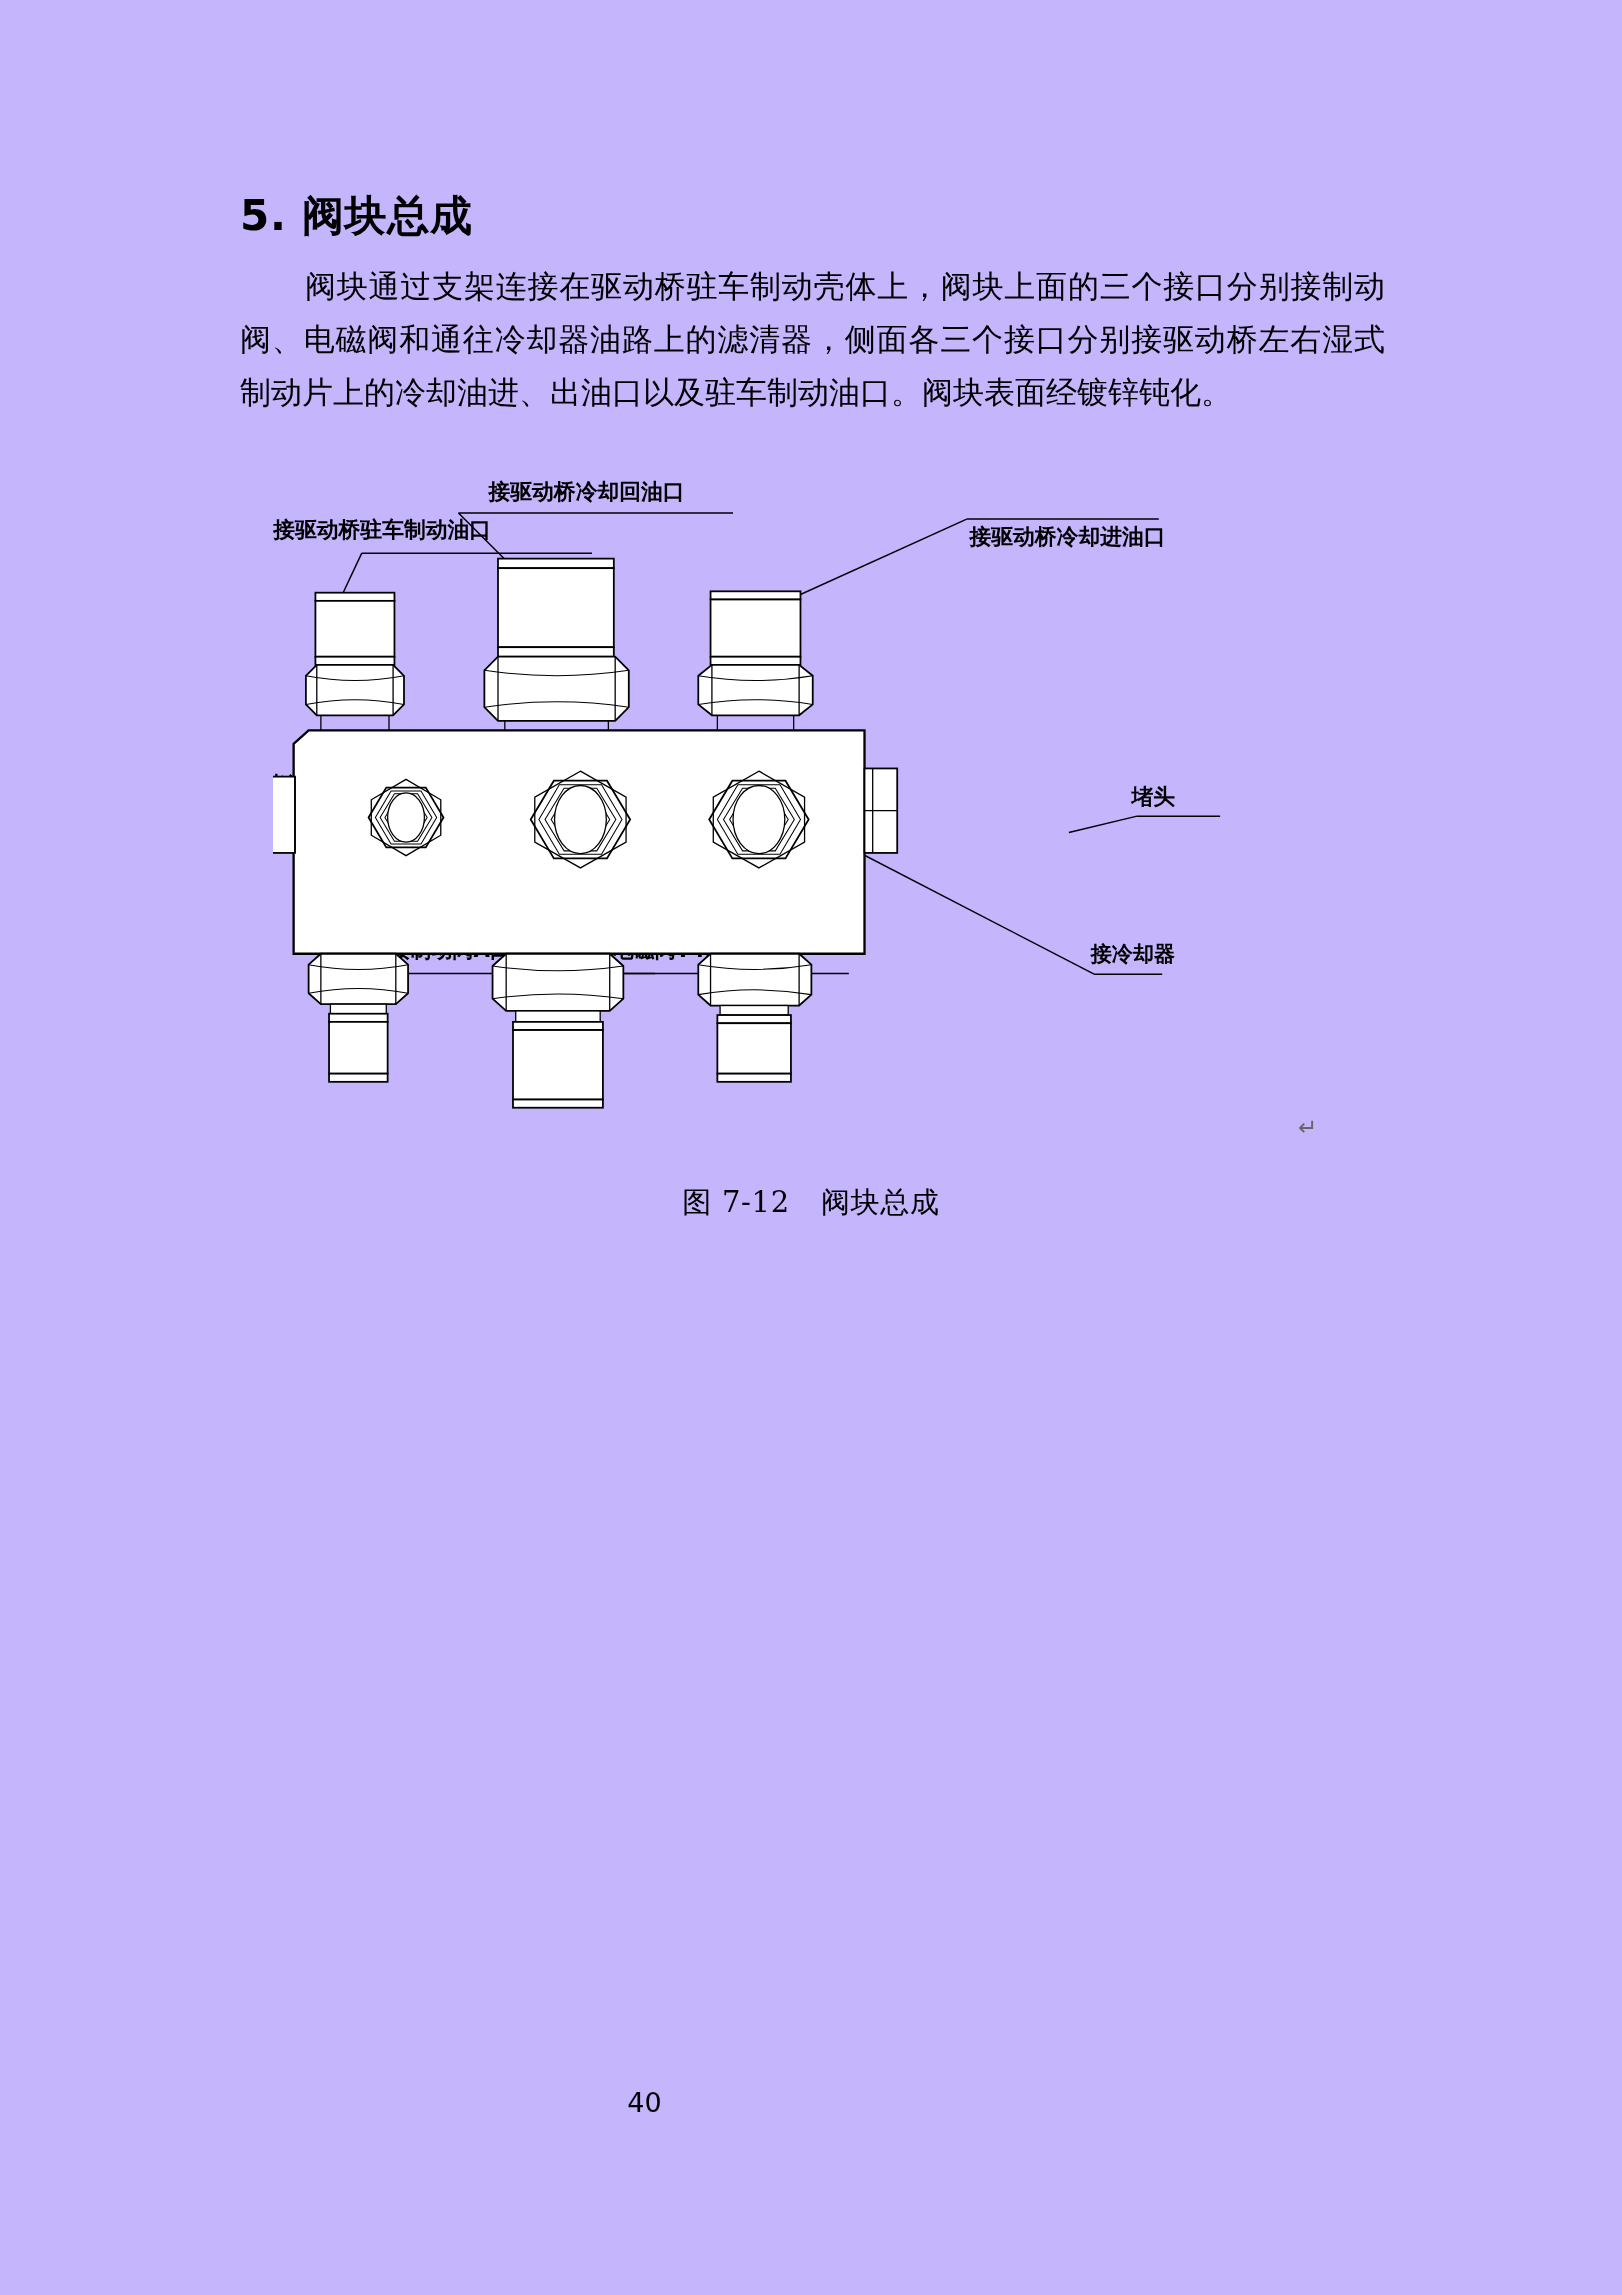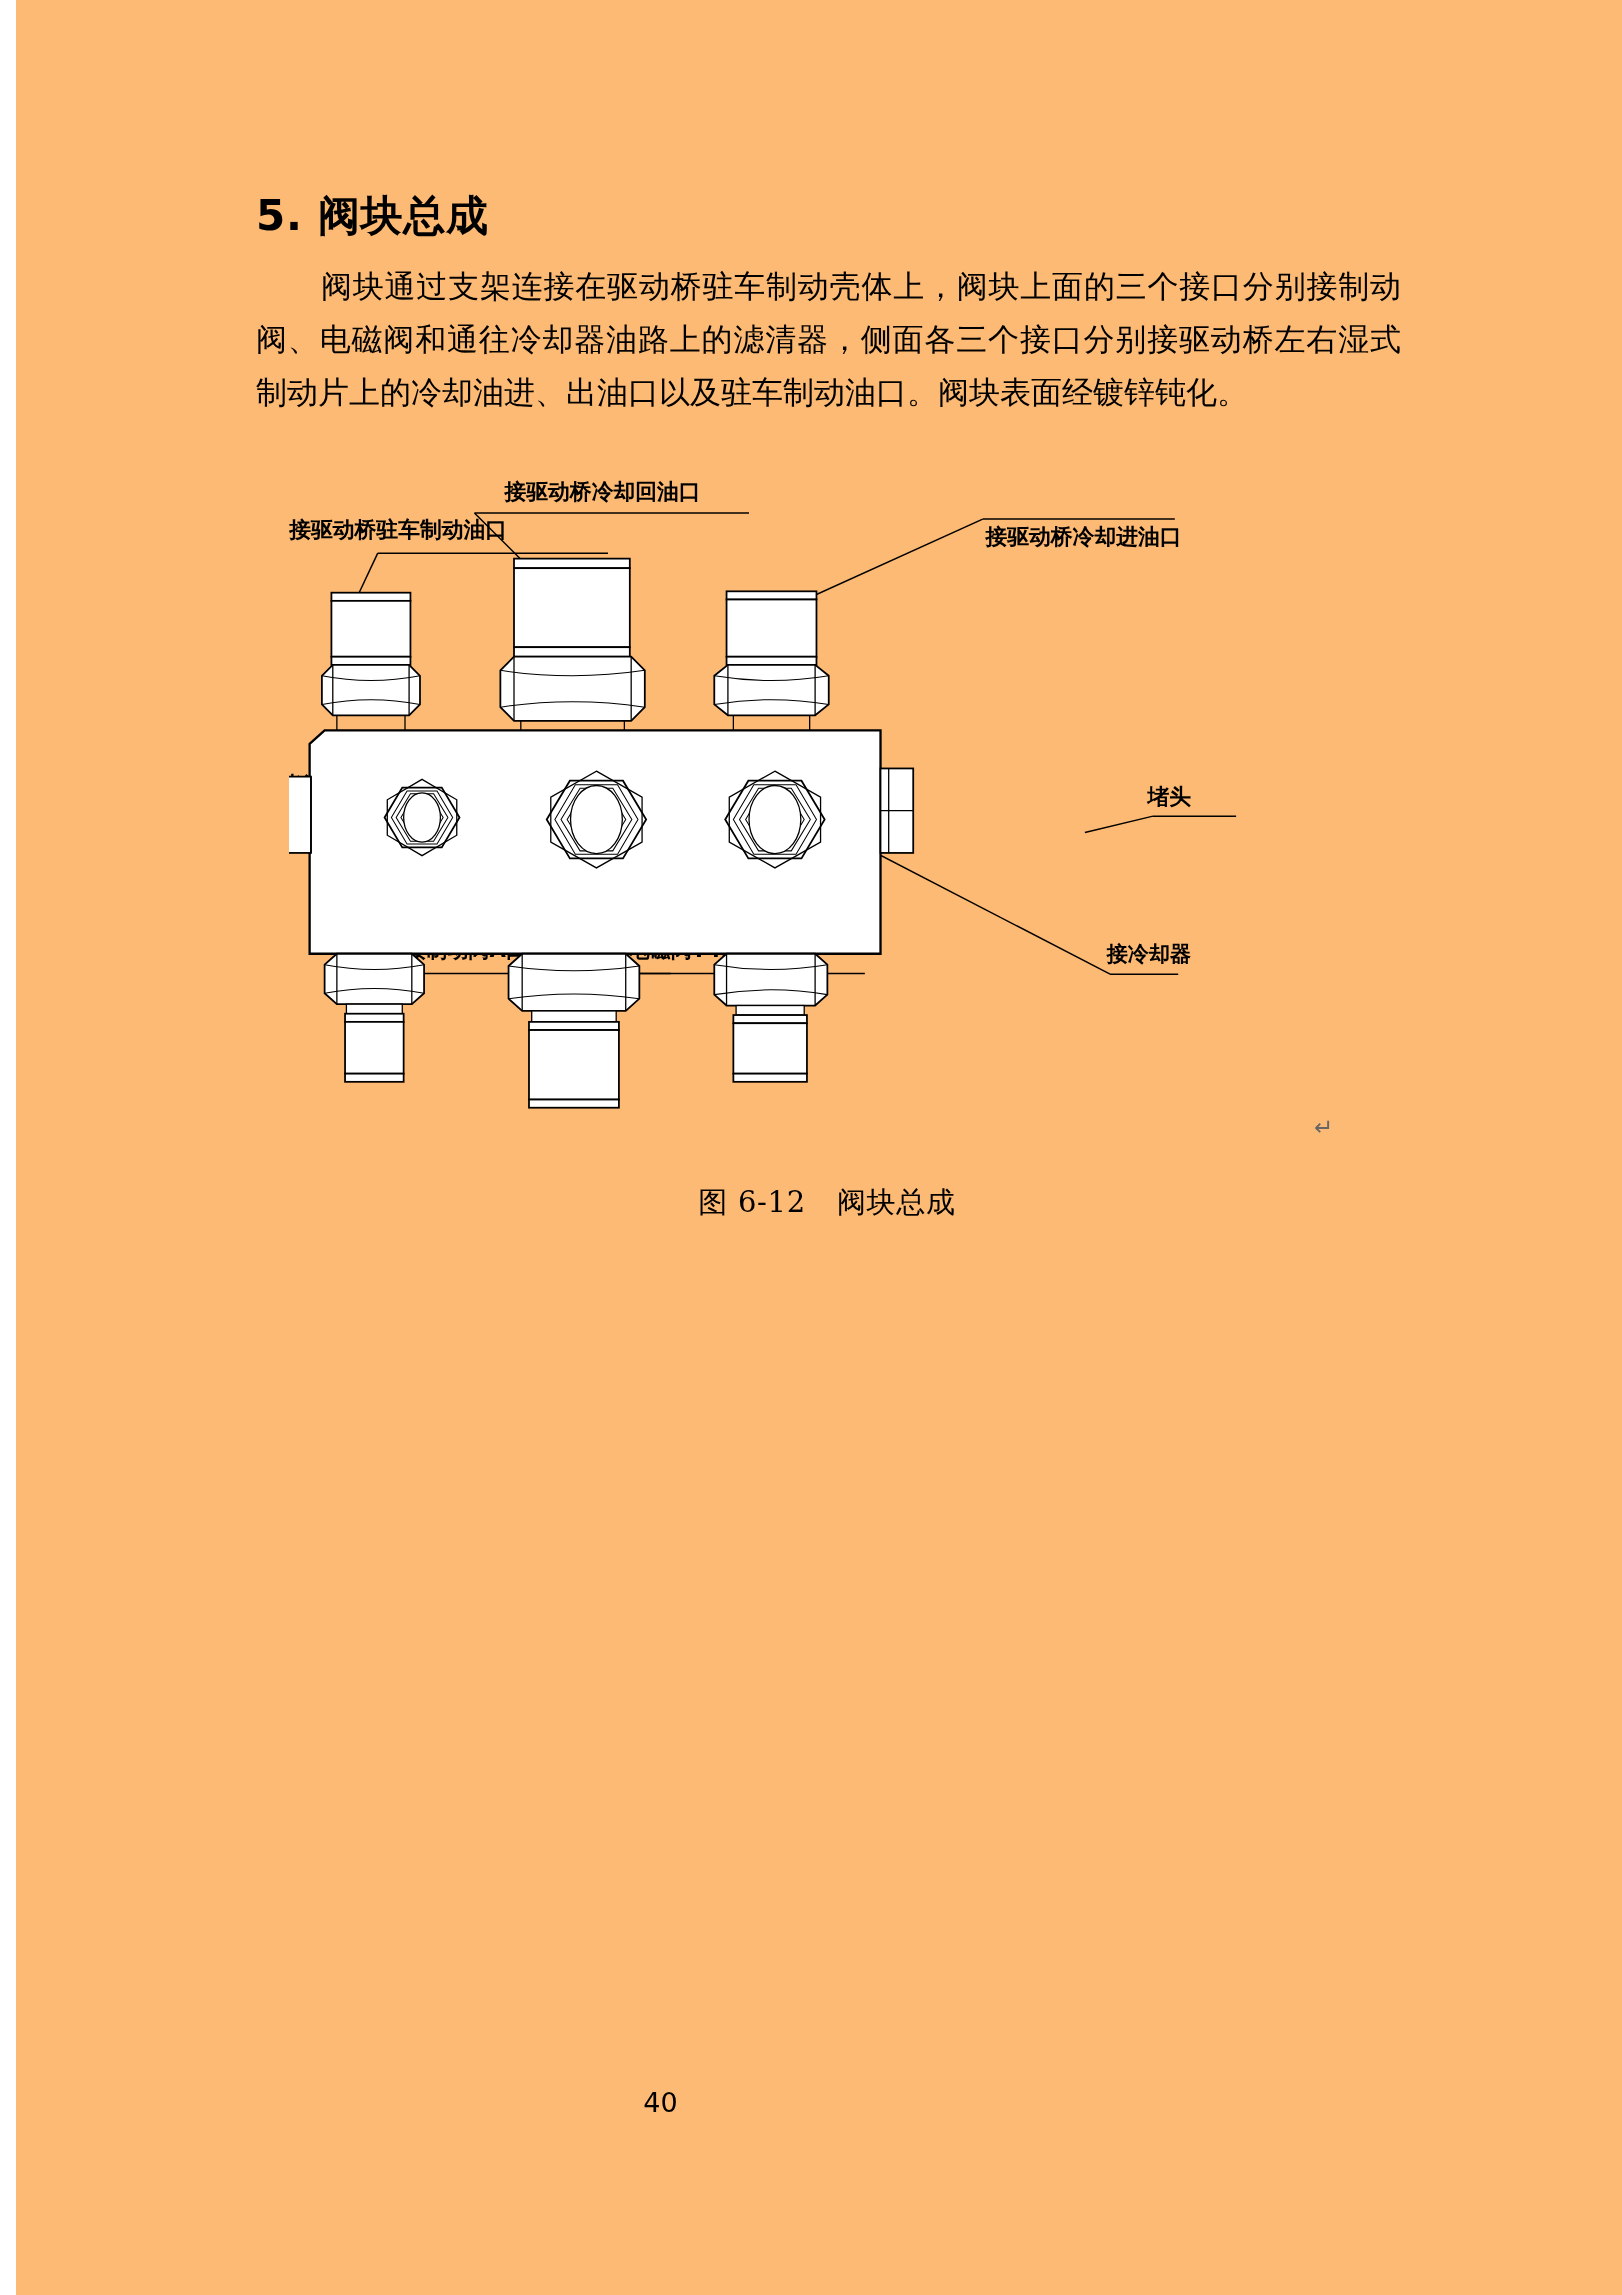--- a/index.html
+++ b/index.html
@@ -11,22 +11,21 @@
     width: 1622px;
     height: 2295px;
     position: relative;
     font-family: "DejaVu Sans", "Liberation Sans", sans-serif;
     color: #000000;
     overflow: hidden;
   }
   .page {
     position: absolute;
     inset: 0;
-    background: #fdba74;
-    margin-left: 16px;
+    background: #c4b5fd;
   }
 
   
   #section-heading {
     position: absolute;
     left: 240px;
     top: 192px;
     font-size: 42px;
     font-weight: bold;
     letter-spacing: 0.7px;
@@ -315,21 +314,21 @@
         <rect class="ln-thin wht" x="656" y="836" width="100" height="14"></rect>
         <rect class="ln wht" x="652" y="850" width="108" height="12"></rect>
         <rect class="ln wht" x="652" y="862" width="108" height="74"></rect>
         <rect class="ln wht" x="652" y="936" width="108" height="12"></rect>
       </g>
 
     </svg>
   </div>
 
   <div id="figure-caption">
-    <span>图 6-12</span><span class="gap"></span><span>阀块总成</span>
+    <span>图 7-12</span><span class="gap"></span><span>阀块总成</span>
   </div>
 
   <div id="return-mark">↵</div>
 
   <div id="page-number">40</div>
 
 </div>
 
 
 </body></html>

